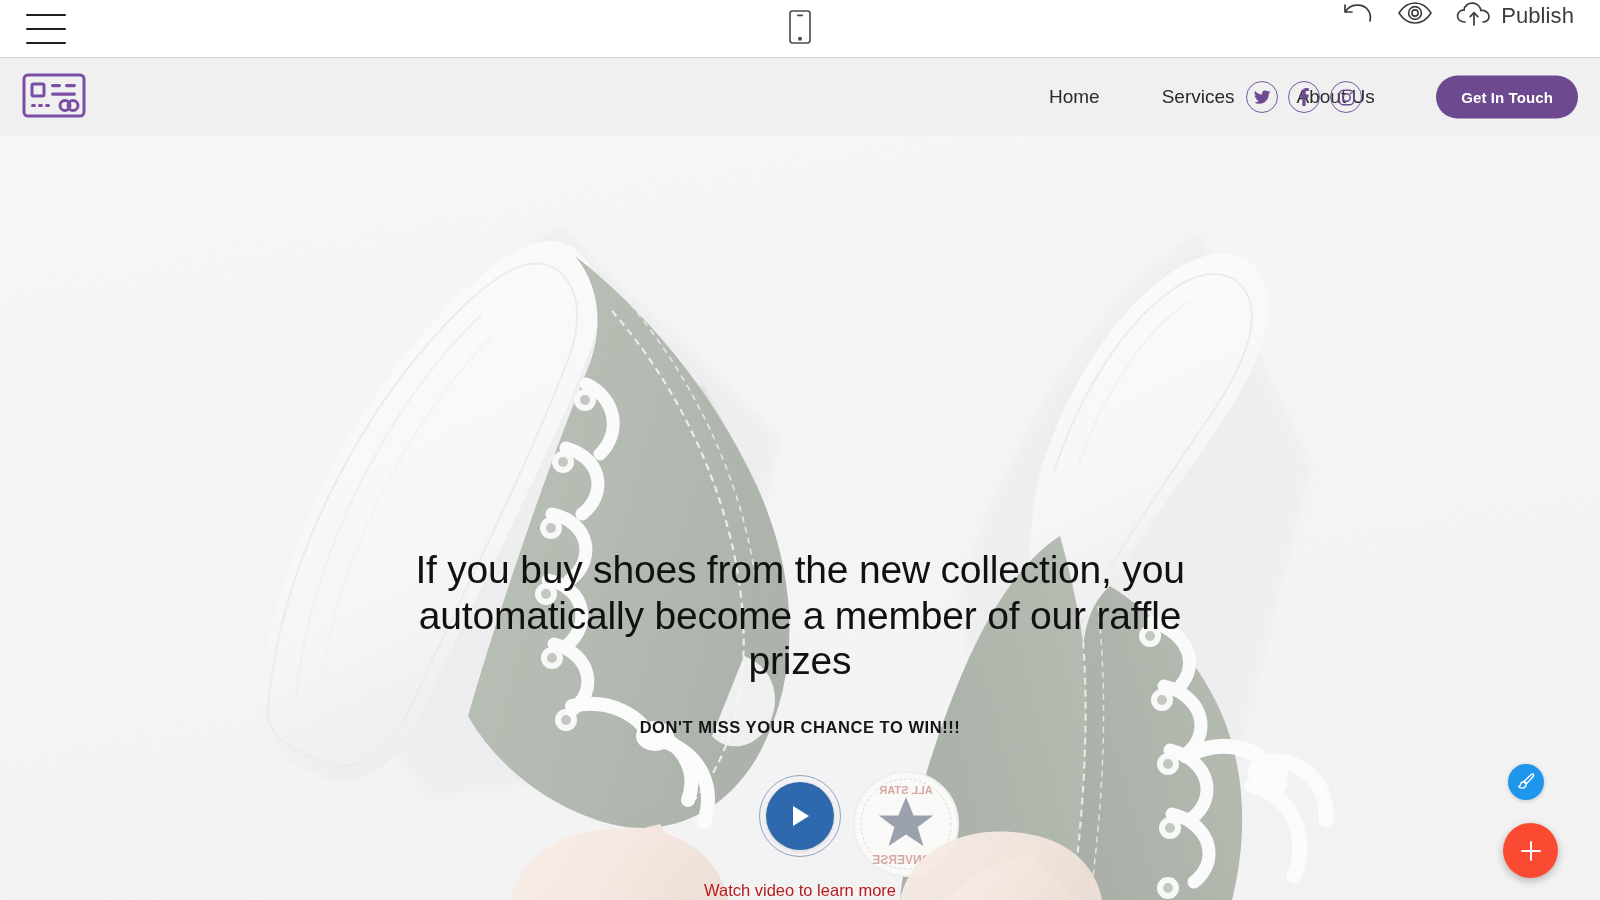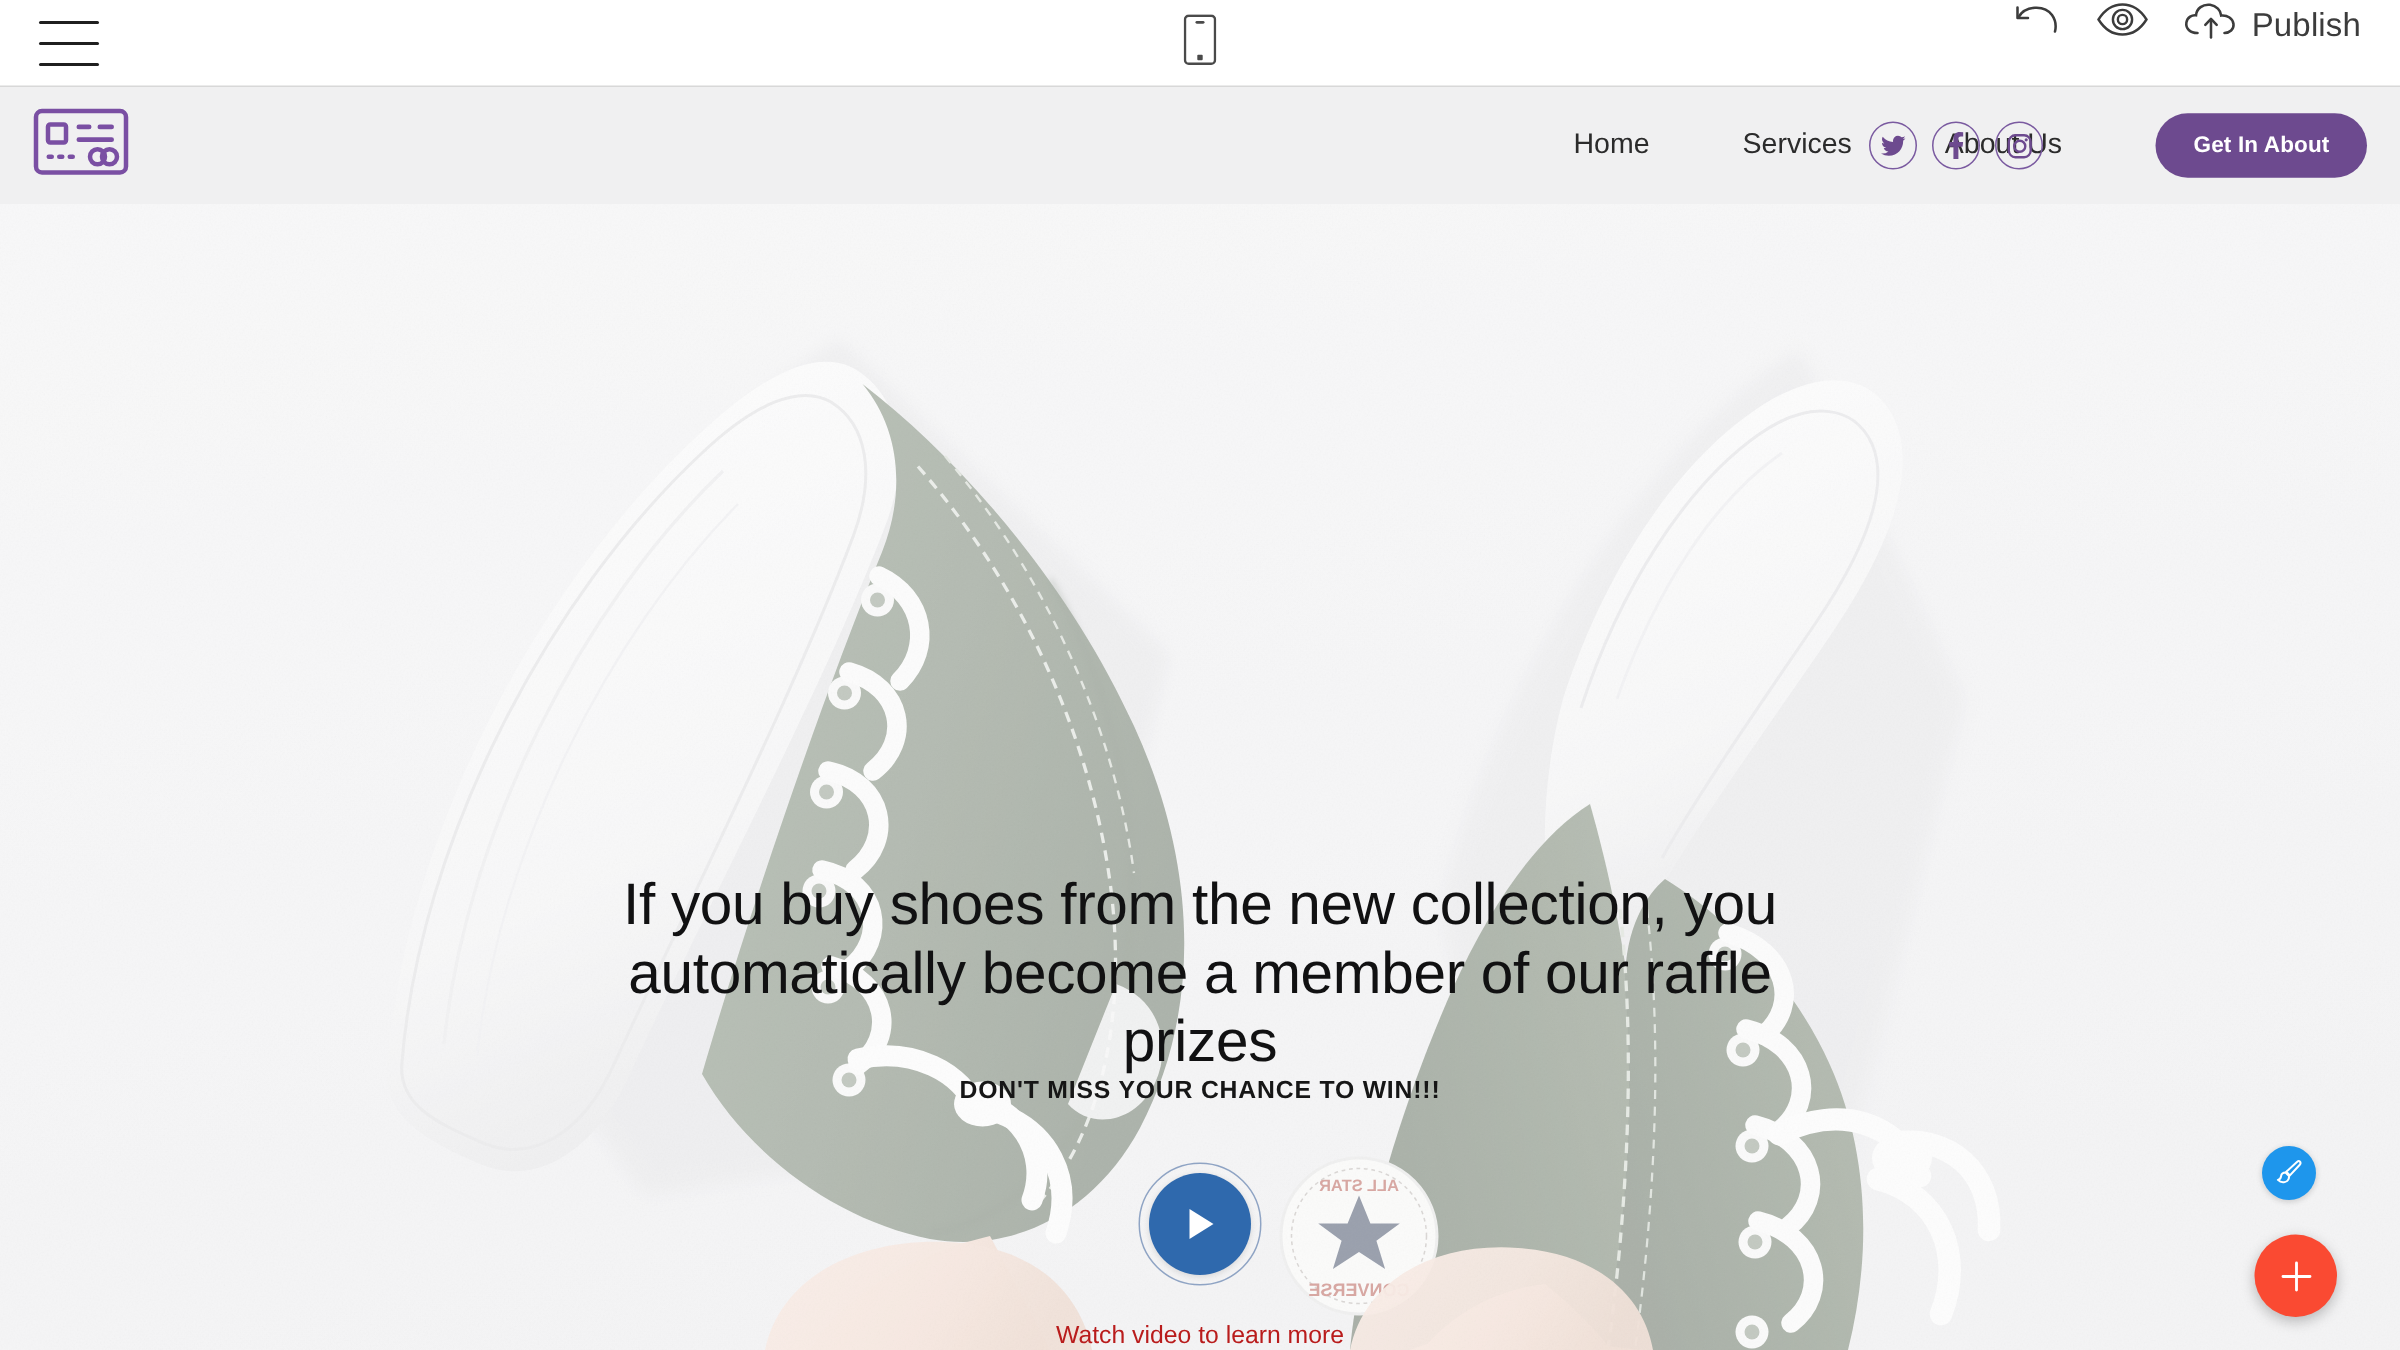--- a/index.html
+++ b/index.html
@@ -96,20 +96,21 @@
     align-items:center; justify-content:flex-end;
     padding-top:197px;
     z-index:5;
   }
   #hero-title {
     font-size:39px; line-height:1.17; color:#111112;
     text-align:center; max-width:860px; font-weight:400;
     letter-spacing:-.2px;
   }
   #hero-subtitle {
+    margin-top:34px;
     font-size:16.5px; font-weight:700; letter-spacing:.55px;
     color:#161616; text-align:center;
   }
   #play-wrap {
     margin-top:38px;
     position:relative; width:82px; height:82px;
     display:flex; align-items:center; justify-content:center;
     cursor:pointer;
   }
   #play-ring {
@@ -233,21 +234,21 @@
     </div>
     <div class="social-btn">
       <svg width="17" height="17" viewBox="0 0 17 17">
         <rect x="1.2" y="1.2" width="14.6" height="14.6" rx="4.4" fill="none" stroke="#6d4a8f" stroke-width="1.6"></rect>
         <circle cx="8.5" cy="8.5" r="3.7" fill="none" stroke="#6d4a8f" stroke-width="1.6"></circle>
         <circle cx="12.8" cy="4.2" r="1.05" fill="#6d4a8f"></circle>
       </svg>
     </div>
   </div>
 
-  <div id="cta-button">Get In About</div>
+  <div id="cta-button">Get In Touch</div>
 </div>
 
 <div id="hero">
 
   <svg id="hero-photo" viewBox="0 0 1600 764" preserveAspectRatio="xMidYMid slice">
     <defs>
       <linearGradient id="bgGrad" x1="0" y1="0" x2="0.35" y2="1">
         <stop offset="0%" stop-color="#f2f2f3"></stop>
         <stop offset="55%" stop-color="#eeeef0"></stop>
         <stop offset="100%" stop-color="#eaeaec"></stop>

